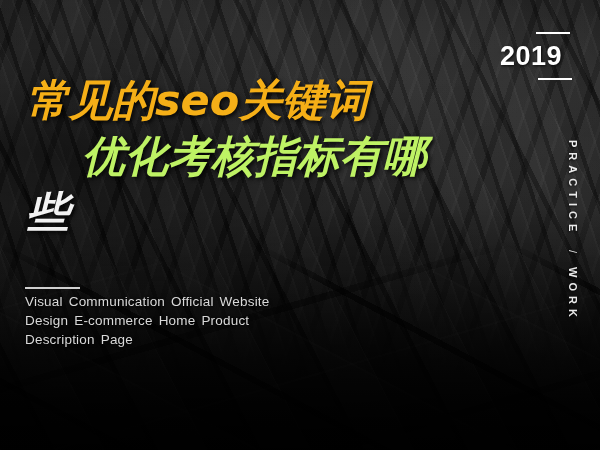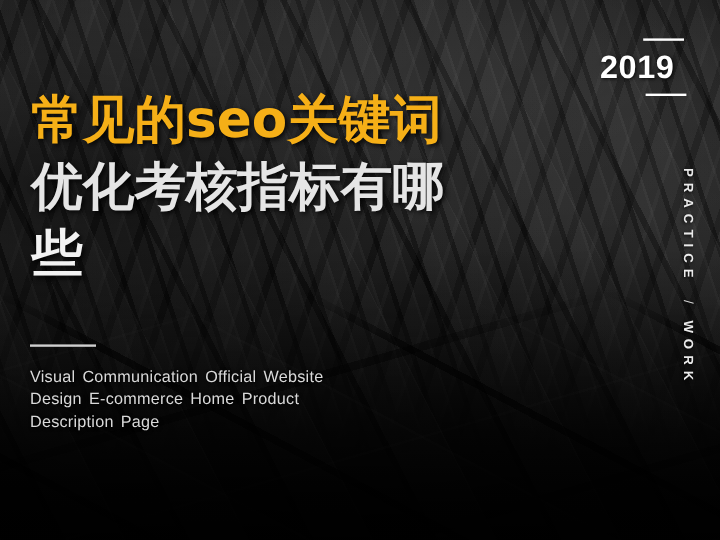--- a/index.html
+++ b/index.html
@@ -137,40 +137,41 @@
     font-weight: bold;
     font-size: 43px;
     line-height: 56px;
     letter-spacing: 0px;
     margin: 0;
     text-shadow: 2px 2px 4px rgba(0,0,0,0.85);
   }
   .headline .ln {
     display: block;
     white-space: nowrap;
+    font-style: italic;
   }
   .headline .ln-1 { color: #F5AF17; }
-  .headline .ln-2 { color: #e5e5e5; }
+  .headline .ln-2 { color: #bef264; text-align: right; }
   .headline .ln-3 { color: #F2F2F2; }
 
   
   .sub-rule {
     position: absolute;
     left: 25px;
     top: 287px;
     width: 55px;
     height: 2px;
     background: #cfcfcf;
   }
 
   
   .subtitle {
     position: absolute;
     left: 25px;
-    top: 304px;
+    top: 292px;
     width: 250px;
     margin: 0;
     color: #d9d9d9;
     font-family: "Liberation Sans", sans-serif;
     font-size: 13.5px;
     line-height: 19px;
     letter-spacing: .2px;
     word-spacing: 2px;
     text-shadow: 1px 1px 3px rgba(0,0,0,0.9);
   }

